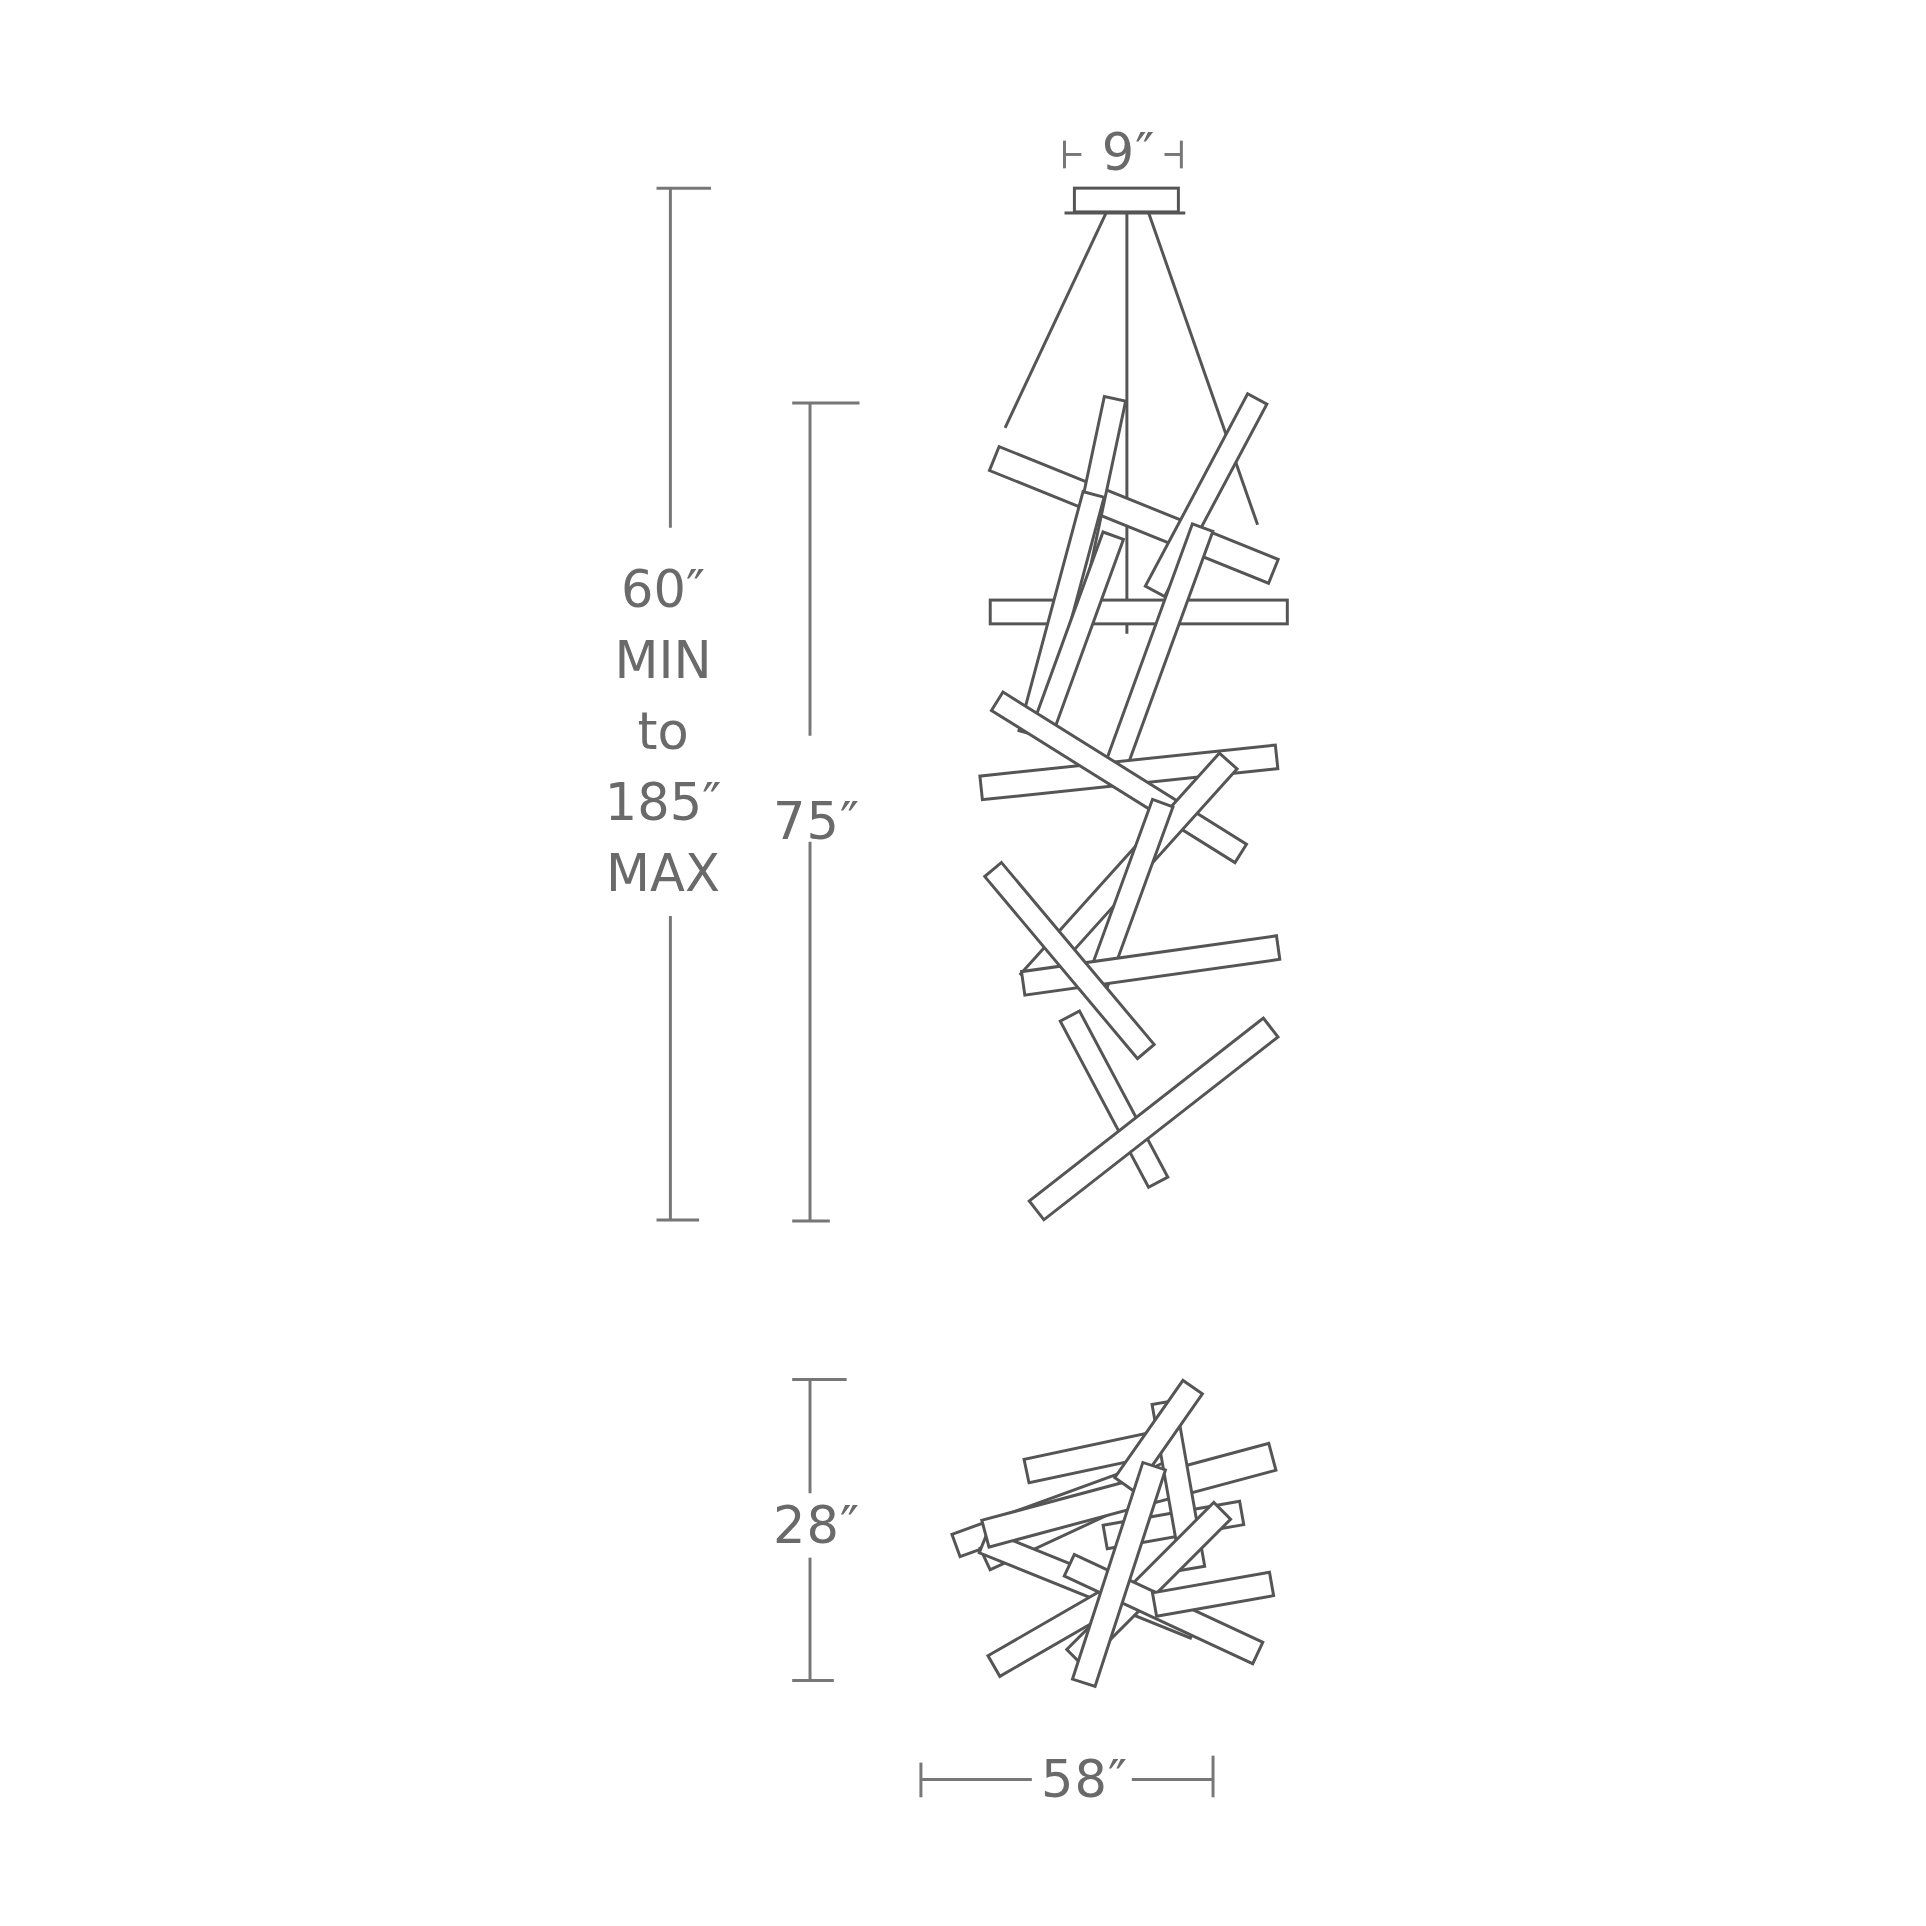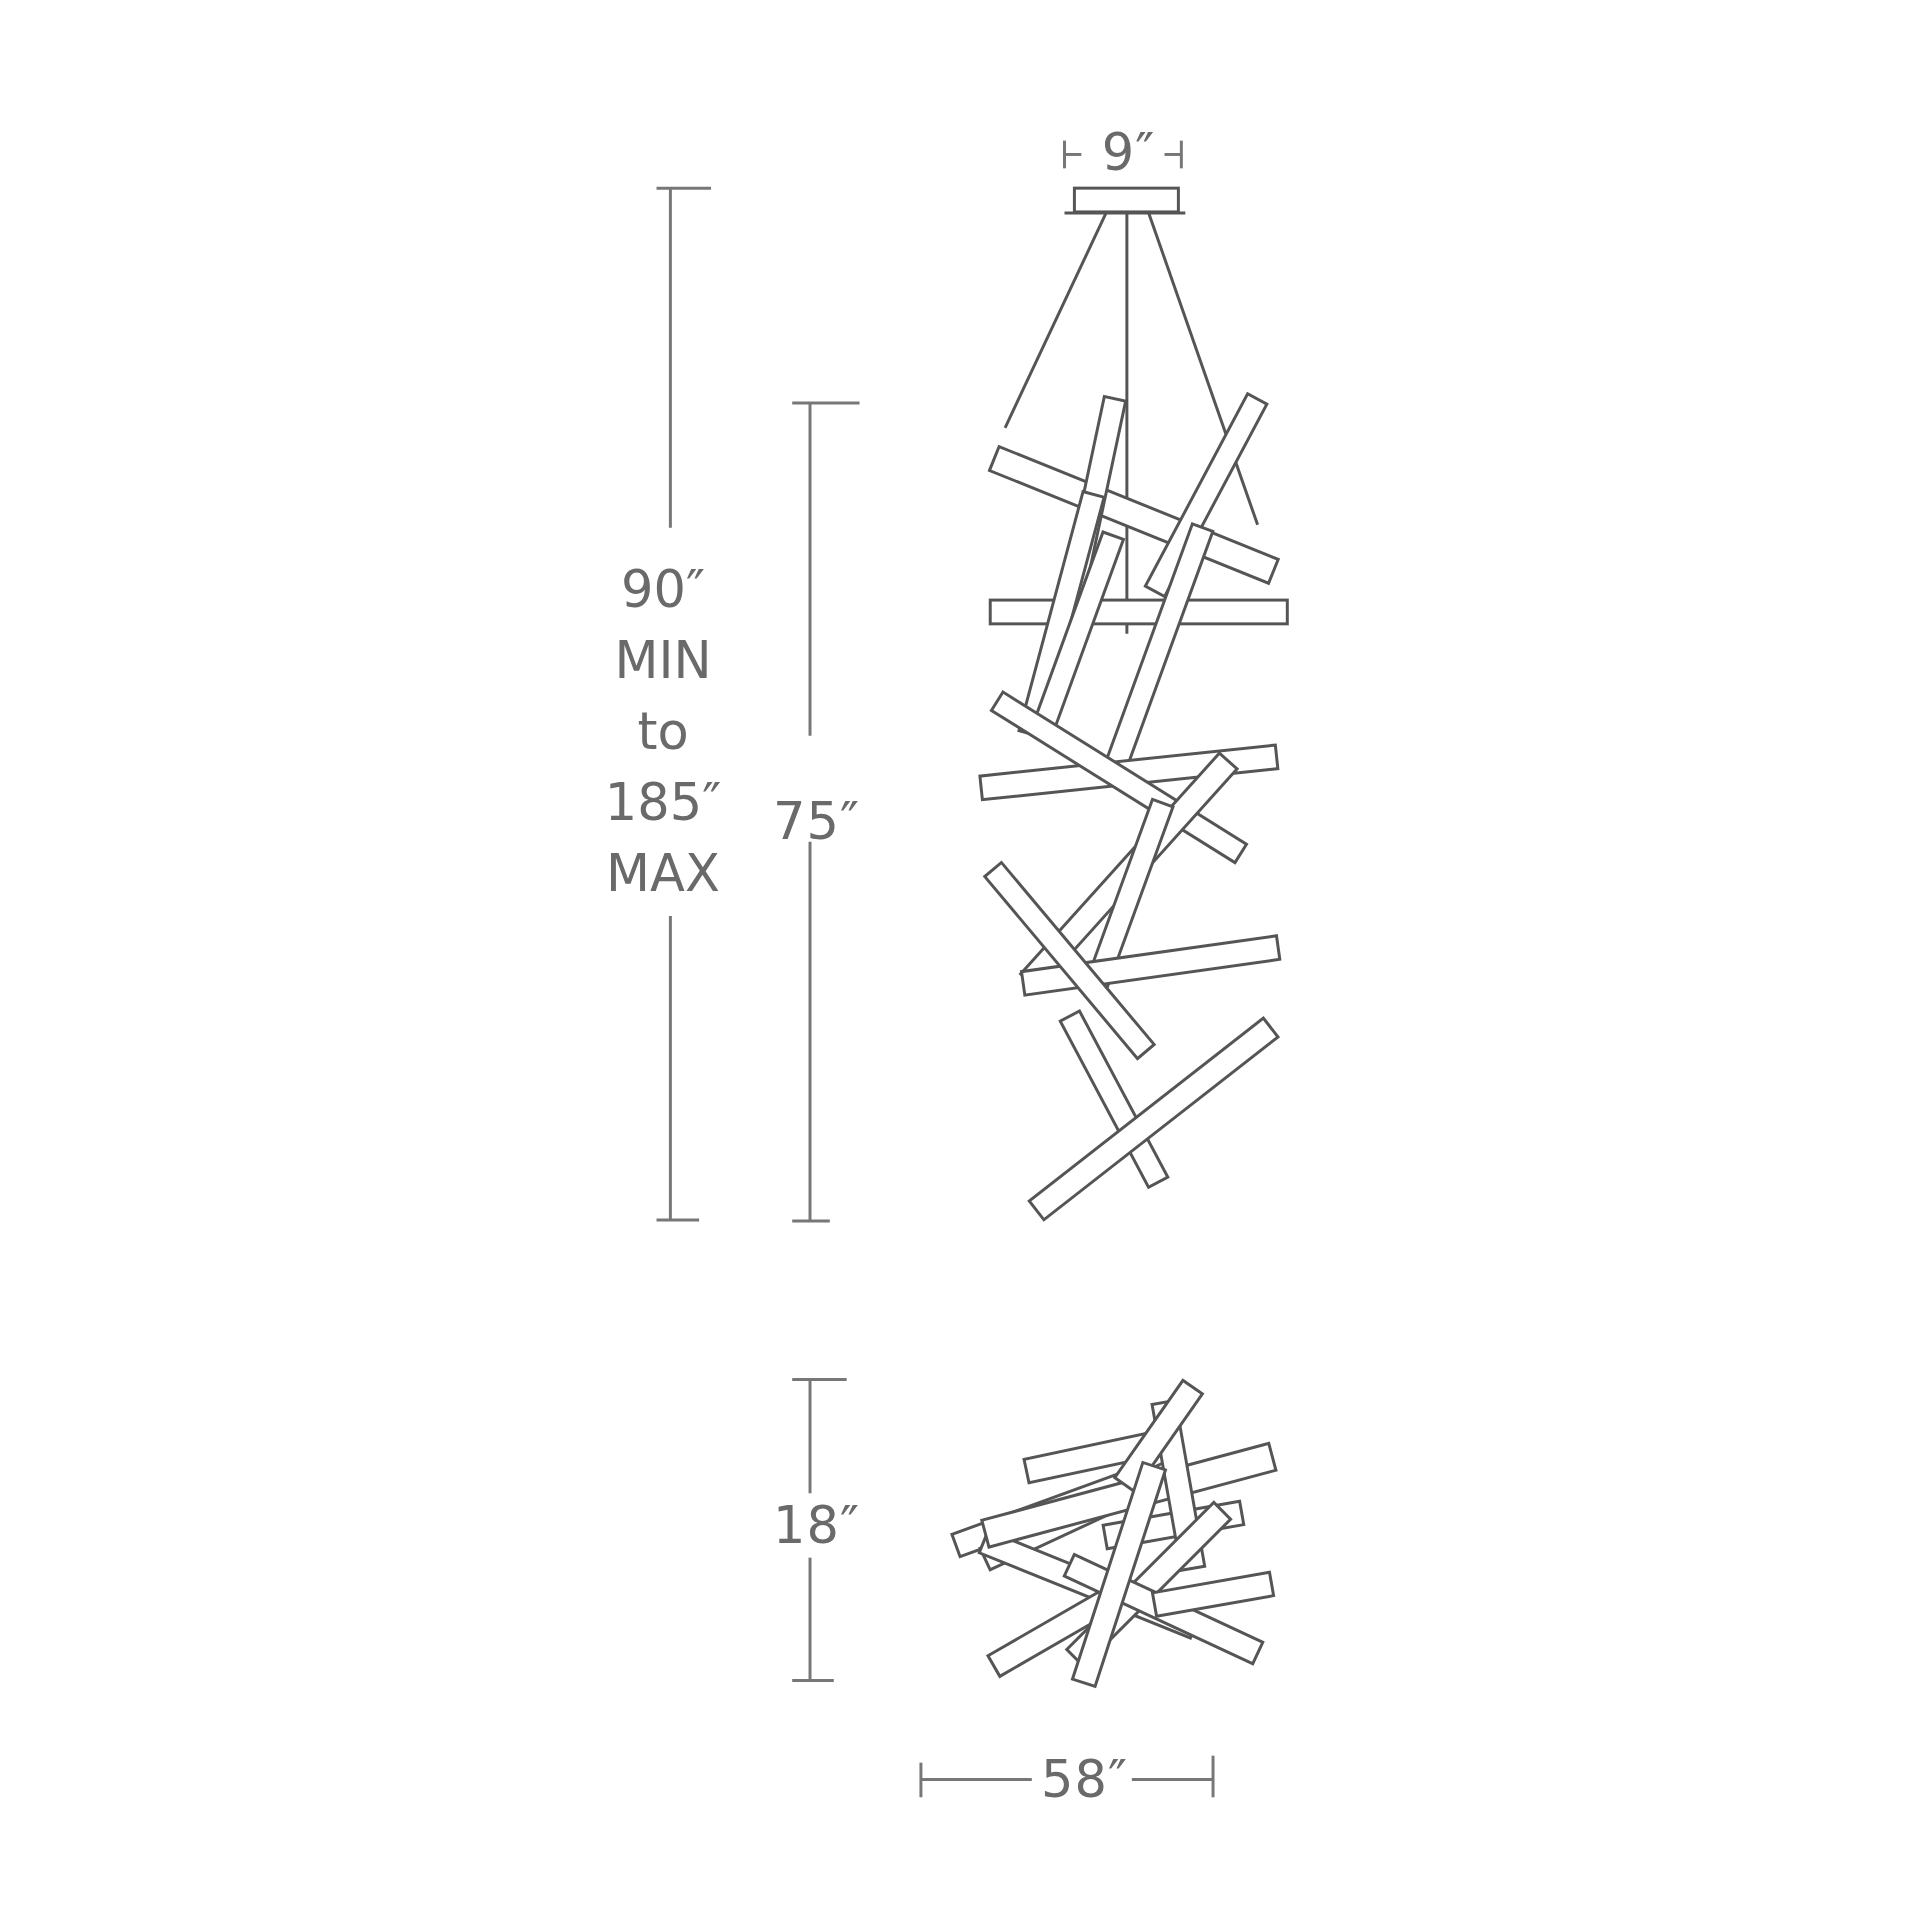--- a/index.html
+++ b/index.html
@@ -151,24 +151,24 @@
         </g>
       <g transform="translate(1225,1610) rotate(-10)">
           <rect class="bar" x="-60" y="-12" width="120" height="24"></rect>
         </g>
     </g>
   </svg>
 
   <div class="label" style="left:1094px; top:127px; width:69px;">9″</div>
 
   <div class="stack">
-    <div>90″</div>
+    <div>60″</div>
     <div>MIN</div>
     <div>to</div>
     <div>185″</div>
     <div>MAX</div>
   </div>
 
   <div class="label" style="left:762px; top:796px; width:109px;">75″</div>
-  <div class="label" style="left:762px; top:1500px; width:109px;">18″</div>
+  <div class="label" style="left:762px; top:1500px; width:109px;">28″</div>
   <div class="label" style="left:1030px; top:1754px; width:109px;">58″</div>
 </div>
 
 
 </body></html>

